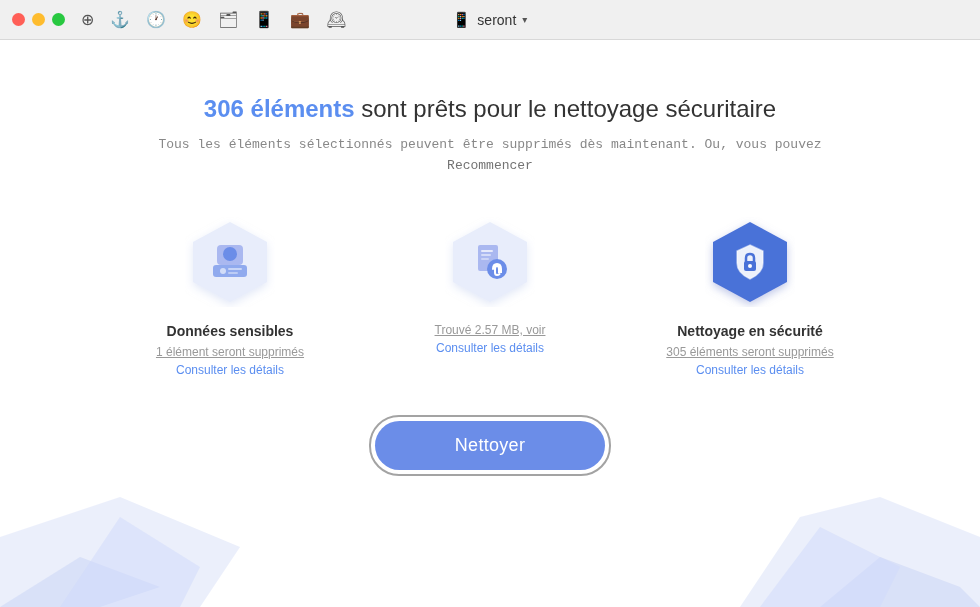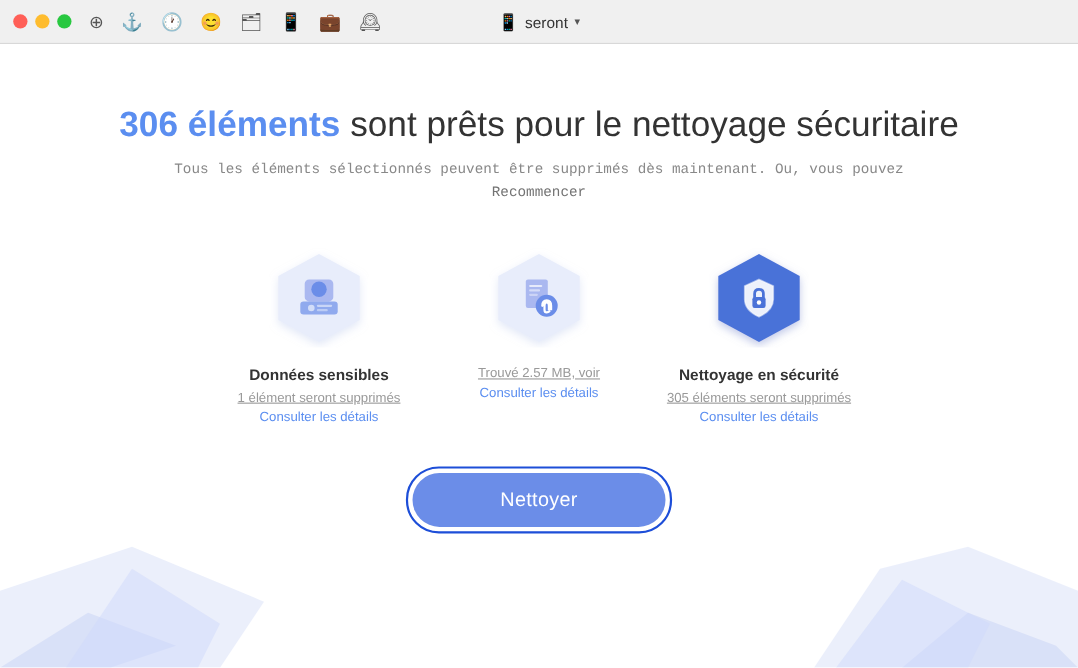--- a/index.html
+++ b/index.html
@@ -81,21 +81,21 @@
       height: 567px;
       display: flex;
       flex-direction: column;
       align-items: center;
       padding-top: 55px;
       overflow: hidden;
     }
 
     
     .heading {
-      font-size: 32px;
+      font-size: 24px;
       color: #333;
       font-weight: 400;
       text-align: center;
       margin-bottom: 12px;
       z-index: 1;
     }
 
     .heading-highlight {
       color: #5b8ef0;
       font-weight: 600;
@@ -112,20 +112,21 @@
 
     .subtitle-link {
       color: #737373;
       text-decoration: none;
       cursor: pointer;
     }
 
     
     .cards-row {
       display: flex;
+      gap: 60px;
       margin-top: 40px;
       z-index: 1;
     }
 
     .card {
       display: flex;
       flex-direction: column;
       align-items: center;
       width: 200px;
     }
@@ -177,21 +178,21 @@
       color: #5b8ef0;
       text-align: left;
       cursor: pointer;
       text-decoration: none;
     }
 
     
     .clean-button-wrapper {
       margin-top: 38px;
       z-index: 2;
-      border: 2px solid #1d4ed8;
+      border: 2px solid #a3a3a3;
       border-radius: 30px;
       padding: 4px;
     }
 
     .clean-button {
       background: #6b8de8;
       border: none;
       border-radius: 25px;
       padding: 14px 80px;
       font-size: 18px;

